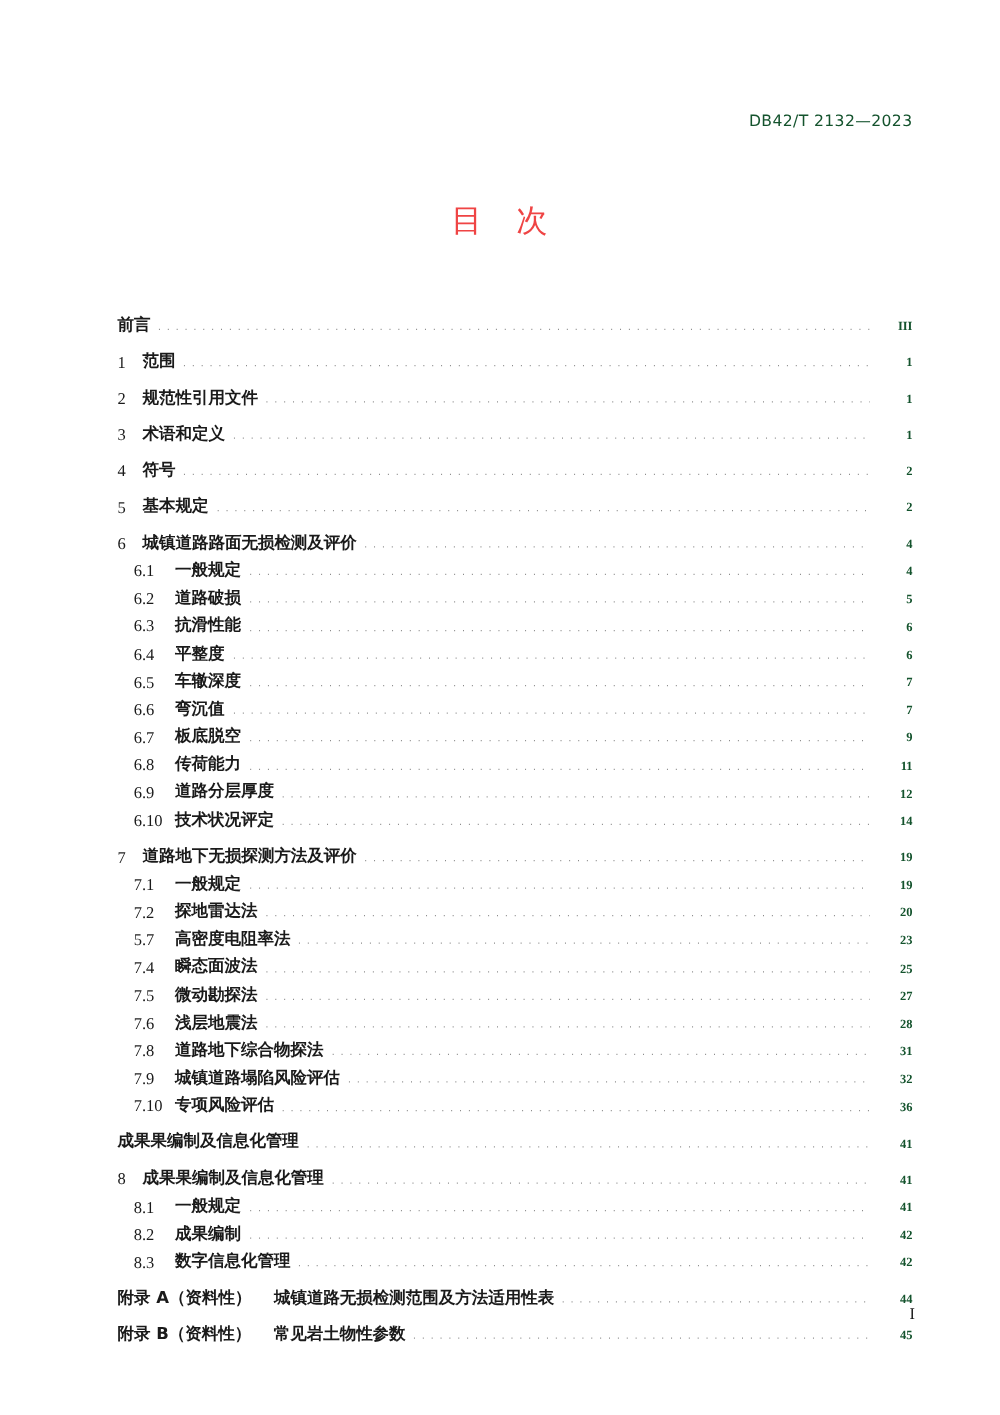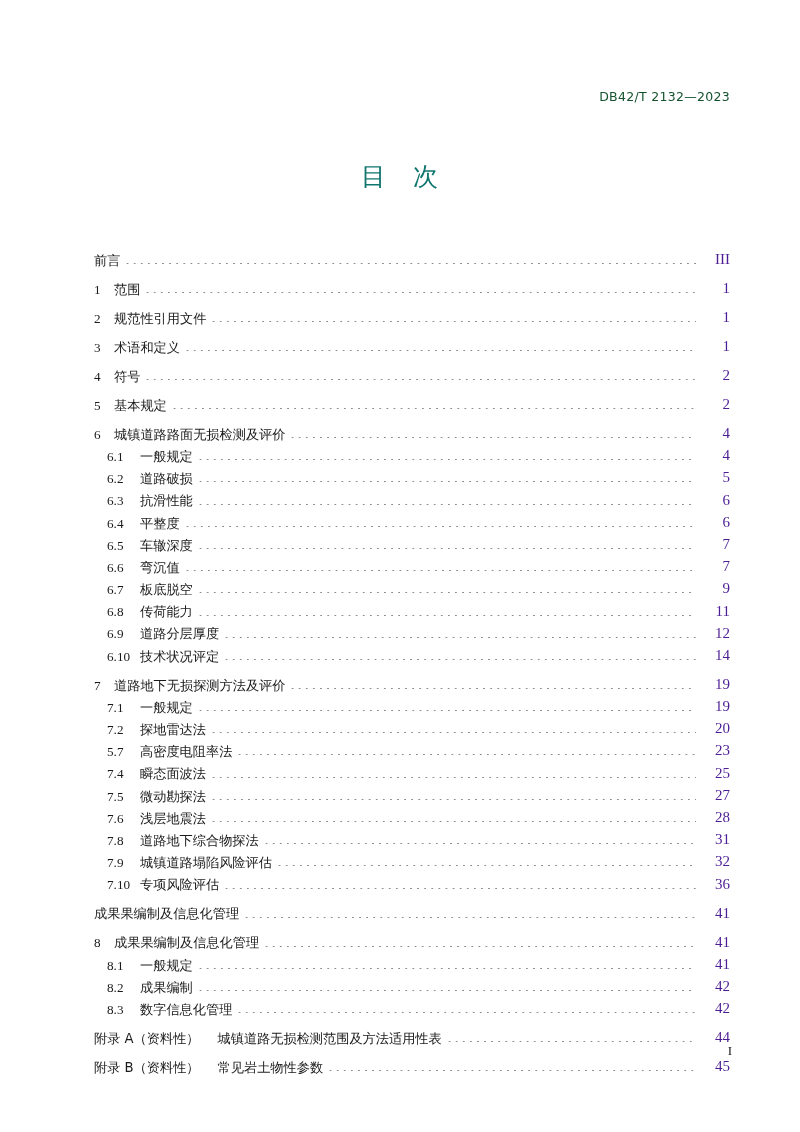--- a/index.html
+++ b/index.html
@@ -37,21 +37,21 @@
 
   
   .page-title {
     position: absolute;
     top: 160px;
     left: 0;
     width: 800px;
     text-align: center;
     font-size: 25px;
     letter-spacing: 1px;
-    color: #0f766e;
+    color: #ef4444;
     font-family: "DejaVu Sans", "Liberation Sans", sans-serif;
     font-weight: 400;
   }
   .page-title .gap { display: inline-block; width: 26px; }
 
   
   .toc {
     position: absolute;
     top: 238px;
     left: 94px;
@@ -75,20 +75,21 @@
     font-family: "Liberation Serif", "DejaVu Serif", serif;
     font-size: 13.2px;
   }
   .toc-row.lvl1 .num { width: 20px; }
   .toc-row.lvl2 .num { width: 33px; }
 
   .toc-row .label {
     font-family: "DejaVu Sans", "Liberation Sans", sans-serif;
     font-size: 13.2px;
     padding-right: 4px;
+    font-weight: bold;
   }
 
   
   .toc-row.lvl2 { padding-left: 13px; align-items: flex-end; }
 
   
   .leader {
     flex: 1 1 auto;
     min-width: 6px;
     position: relative;
@@ -103,25 +104,26 @@
     bottom: 3px;
     height: 1px;
     background-image: radial-gradient(circle, #8a8a8a 0.55px, rgba(0,0,0,0) 0.8px);
     background-size: 7.1px 1px;
     background-repeat: repeat-x;
     background-position: left bottom;
   }
 
   .pageno {
     font-family: "Liberation Serif", "DejaVu Serif", serif;
-    font-size: 15px;
+    font-size: 10px;
     text-align: right;
     width: 26px;
     padding-left: 8px;
-    color: #4c1d95;
+    color: #14532d;
+    font-weight: bold;
   }
   .toc-row.plain .label { padding-left: 0; }
 
   
   .toc-row.appendix .label .title-gap { display: inline-block; width: 18px; }
 
   
   .footer-pageno {
     position: absolute;
     top: 1043px;

